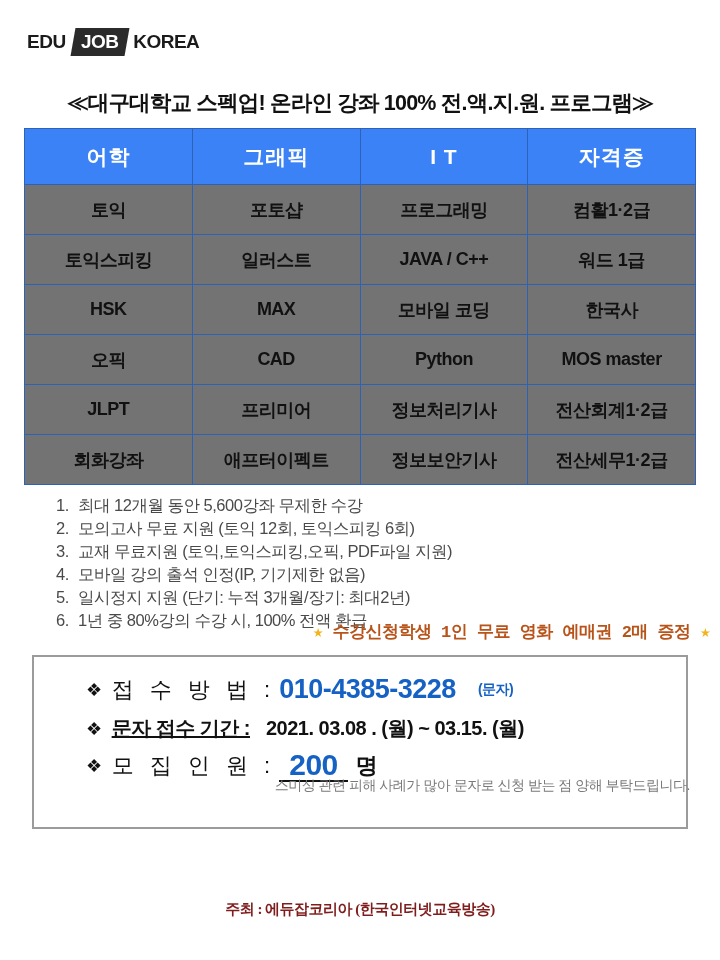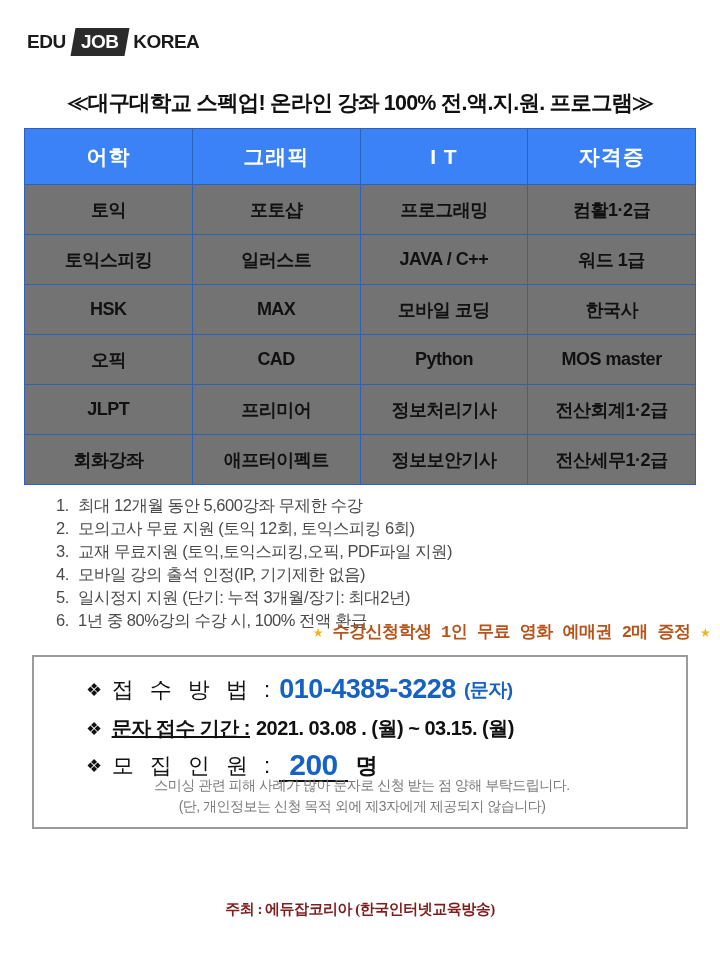--- a/index.html
+++ b/index.html
@@ -181,38 +181,38 @@
     letter-spacing: 5px;
   }
   .phone {
     font-size: 27px;
     font-weight: bold;
     color: #1561c4;
     letter-spacing: -0.5px;
     margin-left: 4px;
   }
   .phone-suffix {
-    font-size: 19px;
+    font-size: 14px;
     font-weight: bold;
     color: #1561c4;
-    margin-left: 8px;
+    margin-left: 22px;
   }
   .date-label {
     font-size: 20px;
     font-weight: bold;
     color: #111111;
     letter-spacing: -0.5px;
     text-decoration: underline;
   }
   .date-value {
     font-size: 20px;
     font-weight: bold;
     color: #111111;
     letter-spacing: -0.5px;
-    margin-left: 6px;
+    margin-left: 16px;
   }
   .count-underline {
     font-size: 30px;
     font-weight: bold;
     color: #1561c4;
     border-bottom: 2px solid #111111;
     padding: 0 10px;
     margin: 0 4px;
     line-height: 30px;
   }
@@ -220,21 +220,21 @@
     font-size: 22px;
     font-weight: bold;
     color: #111111;
     margin-left: 4px;
   }
   .disclaimer {
     position: absolute;
     left: 0;
     top: 118px;
     width: 656px;
-    text-align: center;
+    text-align: right;
     font-size: 14px;
     color: #7a7a7a;
     letter-spacing: -0.5px;
     line-height: 21px;
   }
 
   
   .footer {
     position: absolute;
     left: 0;
@@ -367,20 +367,19 @@
 
       <div class="apply-row r3">
         <span class="bullet">❖</span>
         <span class="lbl-spaced">모 집 인 원 :</span>
         <span class="count-underline">200</span>
         <span class="count-unit">명</span>
       </div>
 
       <div class="disclaimer">
         <div>스미싱 관련 피해 사례가 많아 문자로 신청 받는 점 양해 부탁드립니다.</div>
-        <div>(단, 개인정보는 신청 목적 외에 제3자에게 제공되지 않습니다)</div>
       </div>
     </div>
 
     <div class="footer">주최 : 에듀잡코리아 (한국인터넷교육방송)</div>
 
   </div>
 </div>
 
 </body></html>

